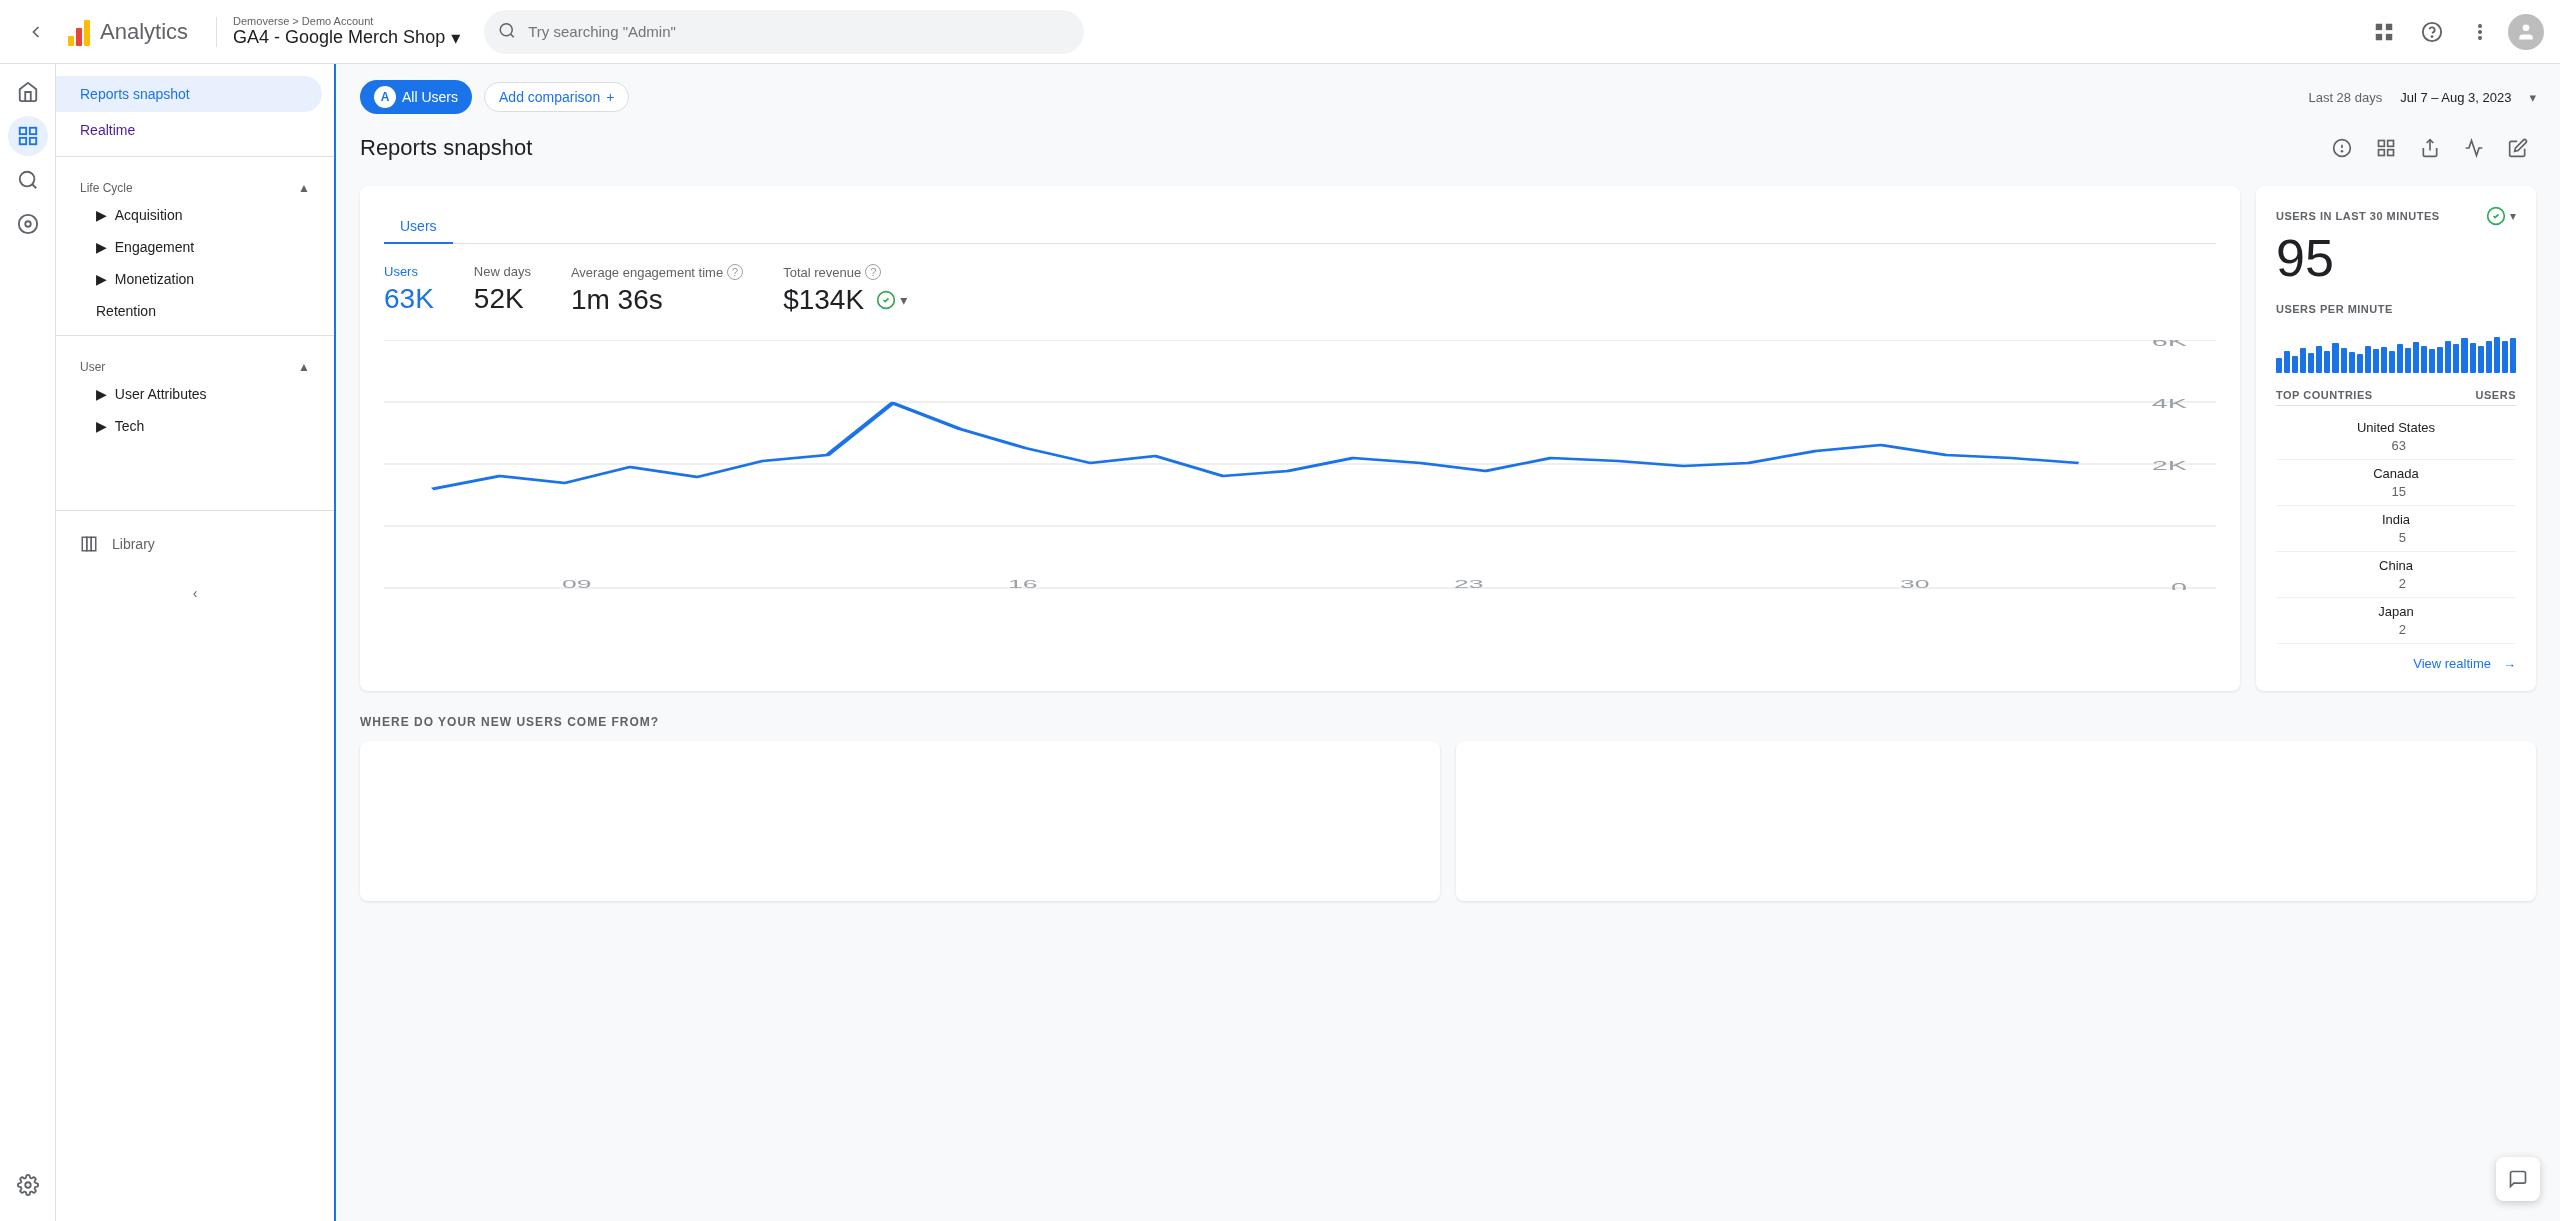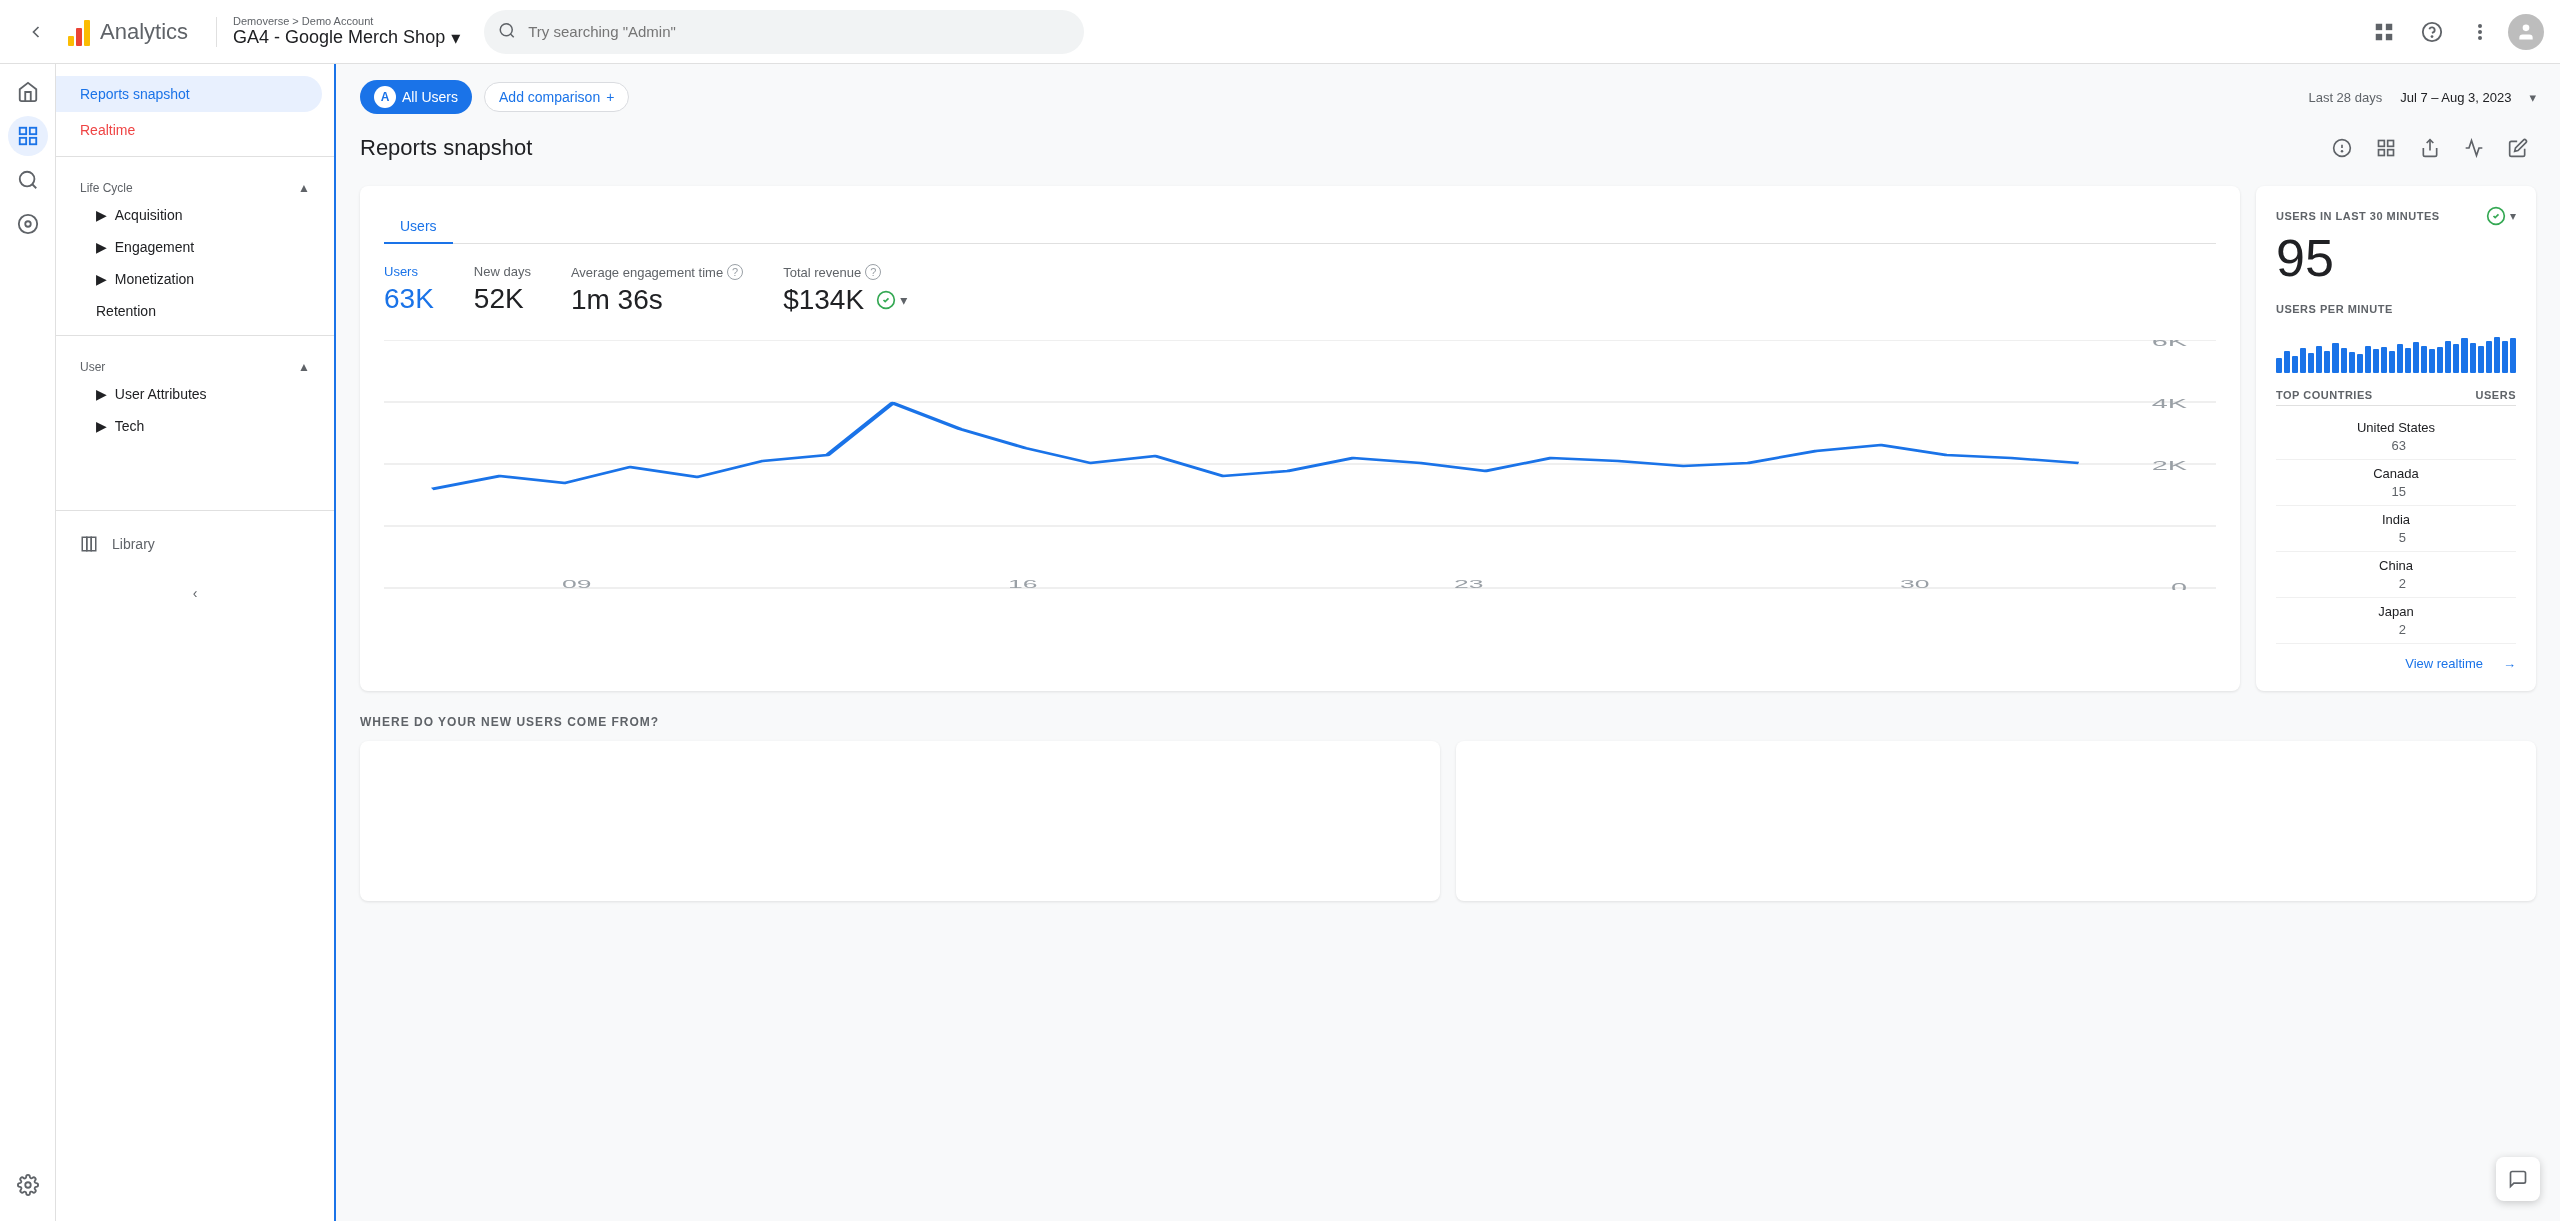--- a/index.html
+++ b/index.html
@@ -33,21 +33,21 @@
     .main-layout { display: flex; flex: 1; overflow: hidden; }
 
     
     .nav-icons { width: 56px; background: #fff; border-right: 1px solid #e0e0e0; display: flex; flex-direction: column; align-items: center; padding: 8px 0; gap: 4px; flex-shrink: 0; }
     .nav-icon-btn { width: 40px; height: 40px; border-radius: 50%; display: flex; align-items: center; justify-content: center; cursor: pointer; color: #5f6368; }
     .nav-icon-btn.active { background: #e8f0fe; color: #1a73e8; }
     .nav-icons-bottom { margin-top: auto; }
 
     
     .sidebar { width: 280px; background: #fff; border-right: 2px solid #1a73e8; overflow-y: auto; flex-shrink: 0; padding: 12px 0; }
-    .sidebar-item { padding: 10px 24px; cursor: pointer; font-size: 14px; color: #ef4444; display: flex; align-items: center; gap: 8px; }
+    .sidebar-item { padding: 10px 24px; cursor: pointer; font-size: 14px; color: #4c1d95; display: flex; align-items: center; gap: 8px; }
     .sidebar-item.active { background: #e8f0fe; color: #1a73e8; font-weight: 500; border-radius: 0 24px 24px 0; margin-right: 12px; }
     .sidebar-section-label { padding: 16px 24px 4px; font-size: 12px; color: #5f6368; font-weight: 500; display: flex; align-items: center; justify-content: space-between; }
     .sidebar-divider { height: 1px; background: #e0e0e0; margin: 8px 0; }
     .sidebar-child { padding: 8px 24px 8px 40px; cursor: pointer; font-size: 14px; color: #202124; display: flex; align-items: center; gap: 8px; }
     .sidebar-footer { padding: 16px 24px; display: flex; align-items: center; gap: 14px; cursor: pointer; color: #5f6368; font-size: 14px; margin-top: auto; }
     .collapse-btn { width: 32px; height: 32px; border-radius: 50%; display: flex; align-items: center; justify-content: center; cursor: pointer; color: #5f6368; margin: 0 auto; }
 
     
     .content { flex: 1; overflow-y: auto; background: #f8f9fa; }
     .content-inner { padding: 16px 24px; }
@@ -94,21 +94,21 @@
     .realtime-number { font-size: 52px; font-weight: 300; color: #202124; line-height: 1.1; margin-bottom: 16px; }
     .users-per-min { font-size: 11px; font-weight: 600; letter-spacing: 0.5px; color: #5f6368; text-transform: uppercase; margin-bottom: 8px; }
     .mini-bars { display: flex; align-items: flex-end; gap: 2px; height: 50px; margin-bottom: 16px; }
     .mini-bar { flex: 1; background: #1a73e8; border-radius: 1px; }
     .countries-header { display: flex; justify-content: space-between; font-size: 11px; font-weight: 600; color: #5f6368; text-transform: uppercase; letter-spacing: 0.5px; margin-bottom: 8px; padding-bottom: 4px; border-bottom: 1px solid #e0e0e0; }
     .country-row { display: flex; align-items: center; justify-content: flex-end; padding: 6px 0; border-bottom: 1px solid #f0f0f0; flex-direction: column; }
     .country-name { font-size: 13px; color: #202124; }
     .country-bar-wrap { flex: 1; margin: 0 12px; height: 3px; background: #f0f0f0; border-radius: 2px; }
     .country-bar { height: 3px; background: #1a73e8; border-radius: 2px; }
     .country-count { font-size: 13px; color: #5f6368; min-width: 20px; text-align: right; }
-    .view-realtime { display: flex; align-items: flex-start; gap: 20px; color: #1a73e8; font-size: 13px; font-weight: 500; cursor: pointer; margin-top: 12px; justify-content: flex-end; }
+    .view-realtime { display: flex; align-items: flex-start; gap: 12px; color: #1a73e8; font-size: 13px; font-weight: 500; cursor: pointer; margin-top: 12px; justify-content: flex-end; }
 
     
     .bottom-section-title { font-size: 12px; font-weight: 700; letter-spacing: 1px; color: #5f6368; text-transform: uppercase; margin-bottom: 12px; }
     .bottom-cards { display: flex; gap: 16px; }
     .bottom-card { flex: 1; background: #fff; border-radius: 8px; padding: 20px; box-shadow: 0 1px 3px rgba(0,0,0,0.1); height: 160px; }
 
     
     .feedback-btn { position: fixed; bottom: 20px; right: 20px; width: 44px; height: 44px; background: #fff; border-radius: 8px; box-shadow: 0 2px 8px rgba(0,0,0,0.2); display: flex; align-items: center; justify-content: center; cursor: pointer; color: #5f6368; }
     .info-icon { width: 16px; height: 16px; border-radius: 50%; border: 1px solid #9aa0a6; display: inline-flex; align-items: center; justify-content: center; font-size: 11px; color: #9aa0a6; }
   </style>

